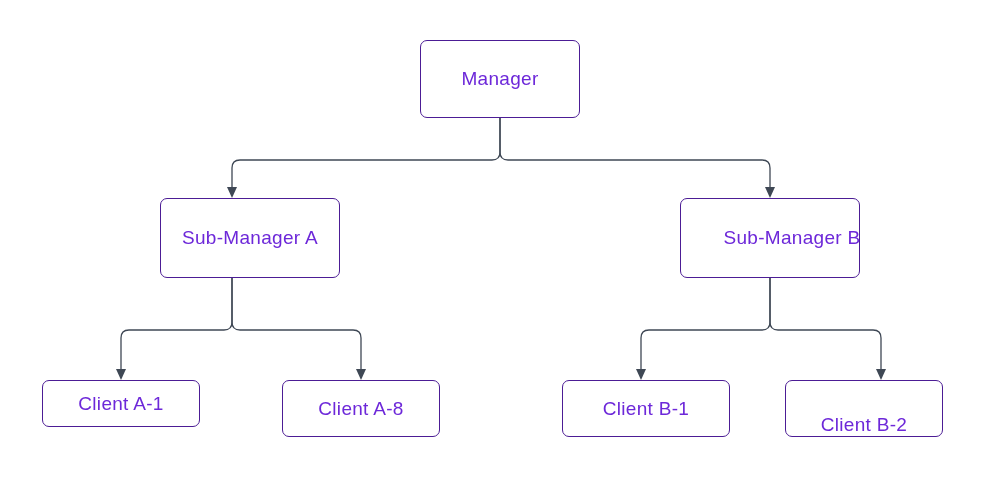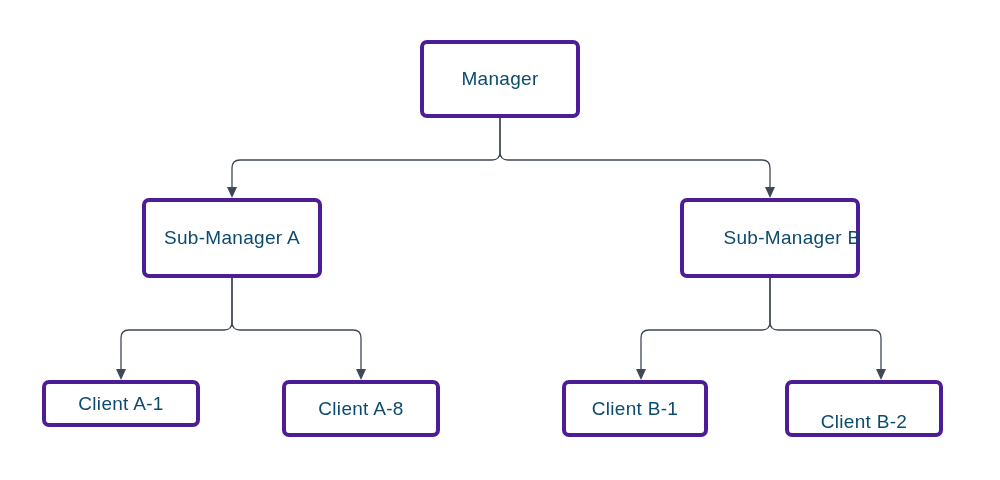--- a/index.html
+++ b/index.html
@@ -28,36 +28,36 @@
     stroke-width: 1.3;
   }
   .arrowhead {
     fill: #3f4855;
     stroke: none;
   }
   .node {
     position: absolute;
     box-sizing: border-box;
     background: #ffffff;
-    border: 4px solid #4c1d95;
+    border: 1px solid #4c1d95;
     border-radius: 7px;
     display: flex;
     align-items: center;
     justify-content: center;
-    color: #0c4a6e;
+    color: #6d28d9;
     font-size: 19px;
     letter-spacing: 0.3px;
     white-space: nowrap;
   }
   .n-manager   { left: 420px; top: 40px;  width: 160px; height: 78px; }
-  .n-sub-a     { left: 142px; top: 198px; width: 180px; height: 80px; }
+  .n-sub-a     { left: 160px; top: 198px; width: 180px; height: 80px; }
   .n-sub-b     { left: 680px; top: 198px; width: 180px; height: 80px; padding-left: 44px; }
   .n-client-a1 { left: 42px;  top: 380px; width: 158px; height: 47px; }
   .n-client-a2 { left: 282px; top: 380px; width: 158px; height: 57px; }
-  .n-client-b1 { left: 562px; top: 380px; width: 146px; height: 57px; }
+  .n-client-b1 { left: 562px; top: 380px; width: 168px; height: 57px; }
   .n-client-b2 { left: 785px; top: 380px; width: 158px; height: 57px; align-items: flex-end; }
 </style>
 </head>
 <body>
 
 <div class="canvas">
 
   <svg class="connectors" viewBox="0 0 1000 480" xmlns="http://www.w3.org/2000/svg">
 
     <path class="edge-path" d="M500,118 V152 Q500,160 492,160 H240 Q232,160 232,168 V188"></path>

